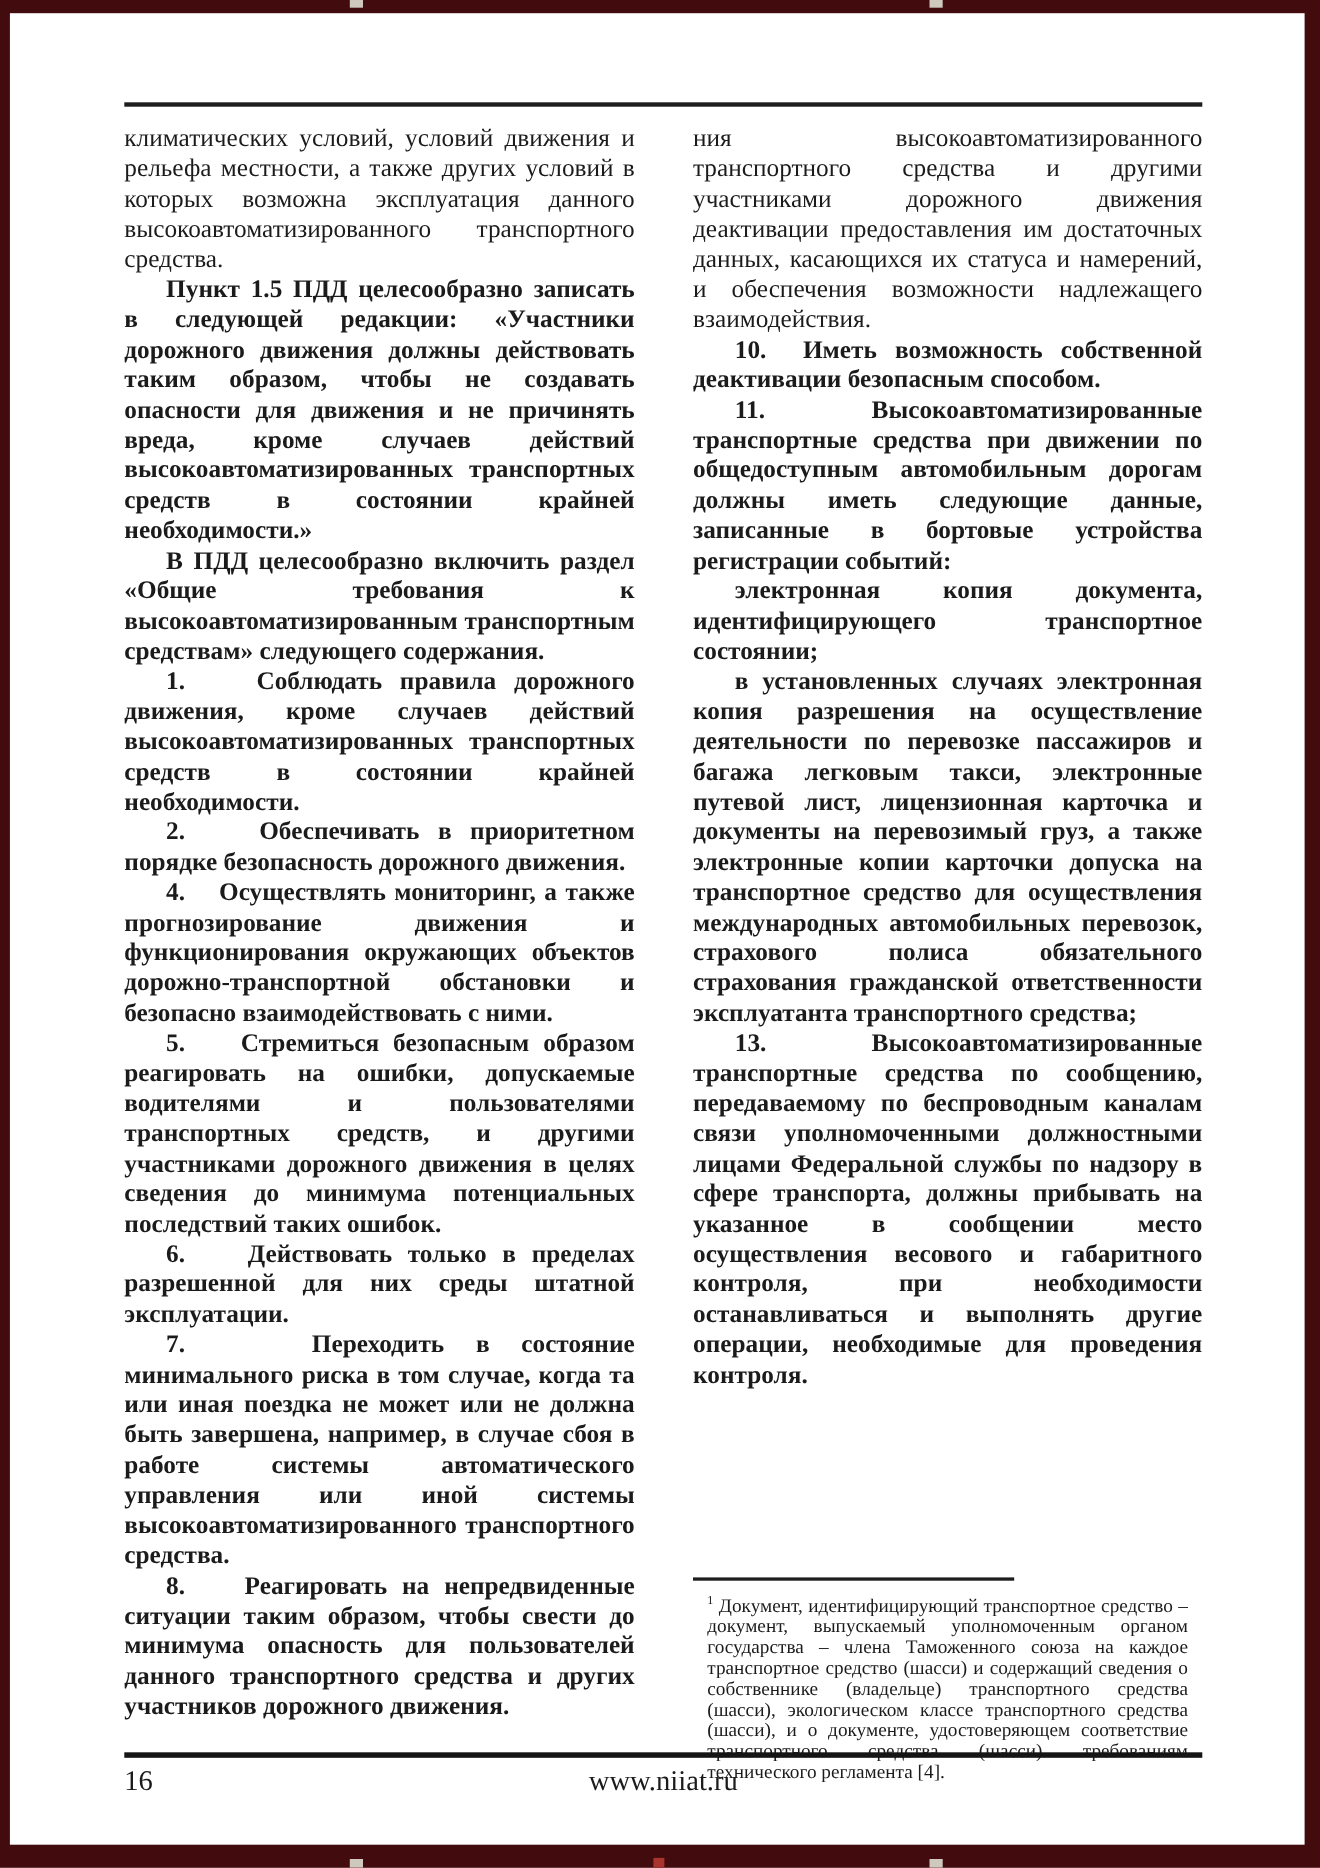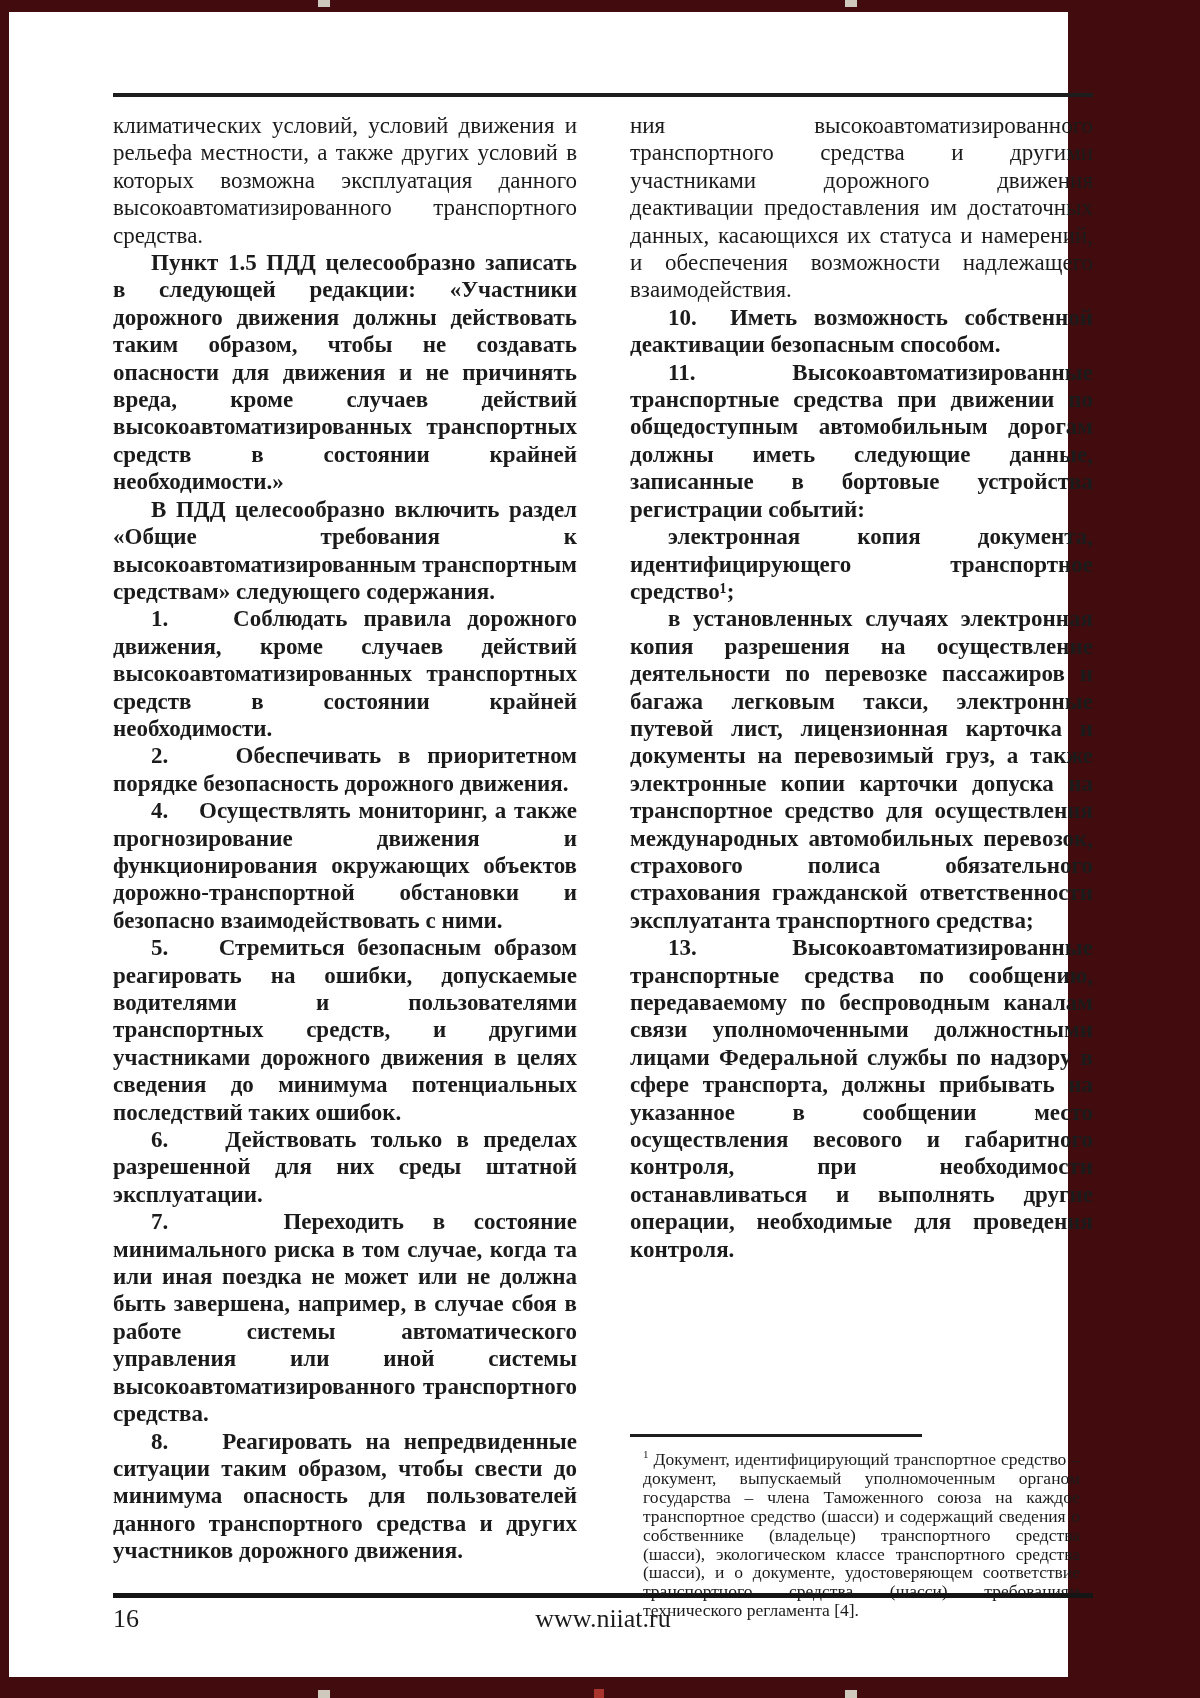--- a/index.html
+++ b/index.html
@@ -6,21 +6,21 @@
   body {
     width: 1200px; height: 1698px;
     position: relative;
     background: #420b0e;
     font-family: "Liberation Serif", serif;
     overflow: hidden;
   }
   .page {
     position: absolute;
     left: 9px; top: 12px;
-    width: 1059px; height: 1665px;
+    width: 1177px; height: 1665px;
     background: #ffffff;
   }
   .notch { position: absolute; background: #cfc8bc; }
   .notch-t1 { left: 318px; top: 0; width: 12px; height: 7px; }
   .notch-t2 { left: 845px; top: 0; width: 12px; height: 7px; }
   .notch-b1 { left: 318px; bottom: 0; width: 12px; height: 8px; }
   .notch-b2 { left: 845px; bottom: 0; width: 12px; height: 8px; }
   .notch-red { left: 594px; bottom: 0; width: 10px; height: 9px; background: #a8342d; }
 
   .rule-top {
@@ -92,21 +92,21 @@
         <p class="para indent">6.&nbsp;&nbsp;&nbsp;&nbsp;Действовать только в пределах разрешенной для них среды штатной эксплуатации.</p>
         <p class="para indent">7.&nbsp;&nbsp;&nbsp;&nbsp;Переходить в состояние минимального риска в том случае, когда та или иная поездка не может или не должна быть завершена, например, в случае сбоя в работе системы автоматического управления или иной системы высокоавтоматизированного транспортного средства.</p>
         <p class="para indent">8.&nbsp;&nbsp;&nbsp;&nbsp;Реагировать на непредвиденные ситуации таким образом, чтобы свести до минимума опасность для пользователей данного транспортного средства и других участников дорожного движения.</p>
       </div>
 
     <div class="col col-right">
 
     <p class="para">ния высокоавтоматизированного транспортного средства и другими участниками дорожного движения деактивации предоставления им достаточных данных, касающихся их статуса и намерений, и обеспечения возможности надлежащего взаимодействия.</p>
         <p class="para indent">10.&nbsp;&nbsp;Иметь возможность собственной деактивации безопасным способом.</p>
         <p class="para indent">11.&nbsp;&nbsp;Высокоавтоматизированные транспортные средства при движении по общедоступным автомобильным дорогам должны иметь следующие данные, записанные в бортовые устройства регистрации событий:</p>
-        <p class="para indent">электронная копия документа, идентифицирующего транспортное средство¹;</p>
+        <p class="para indent">электронная копия документа, идентифицирующего транспортное состоянии;</p>
         <p class="para indent">в установленных случаях электронная копия разрешения на осуществление деятельности по перевозке пассажиров и багажа легковым такси, электронные путевой лист, лицензионная карточка и документы на перевозимый груз, а также электронные копии карточки допуска на транспортное средство для осуществления международных автомобильных перевозок, страхового полиса обязательного страхования гражданской ответственности эксплуатанта транспортного средства;</p>
         <p class="para indent">13.&nbsp;&nbsp;Высокоавтоматизированные транспортные средства по сообщению, передаваемому по беспроводным каналам связи уполномоченными должностными лицами Федеральной службы по надзору в сфере транспорта, должны прибывать на указанное в сообщении место осуществления весового и габаритного контроля, при необходимости останавливаться и выполнять другие операции, необходимые для проведения контроля.</p>
       </div>
 
     <div class="footnote">
       <div class="footnote-rule"></div>
       <p class="footnote-text"><sup>1</sup> <span>Документ, идентифицирующий транспортное средство – документ, выпускаемый уполномоченным органом государства – члена Таможенного союза на каждое транспортное средство (шасси) и содержащий сведения о собственнике (владельце) транспортного средства (шасси), экологическом классе транспортного средства (шасси), и о документе, удостоверяющем соответствие транспортного средства (шасси) требованиям технического регламента [4].</span></p>
     </div>
 
     <div class="rule-bottom"></div>

